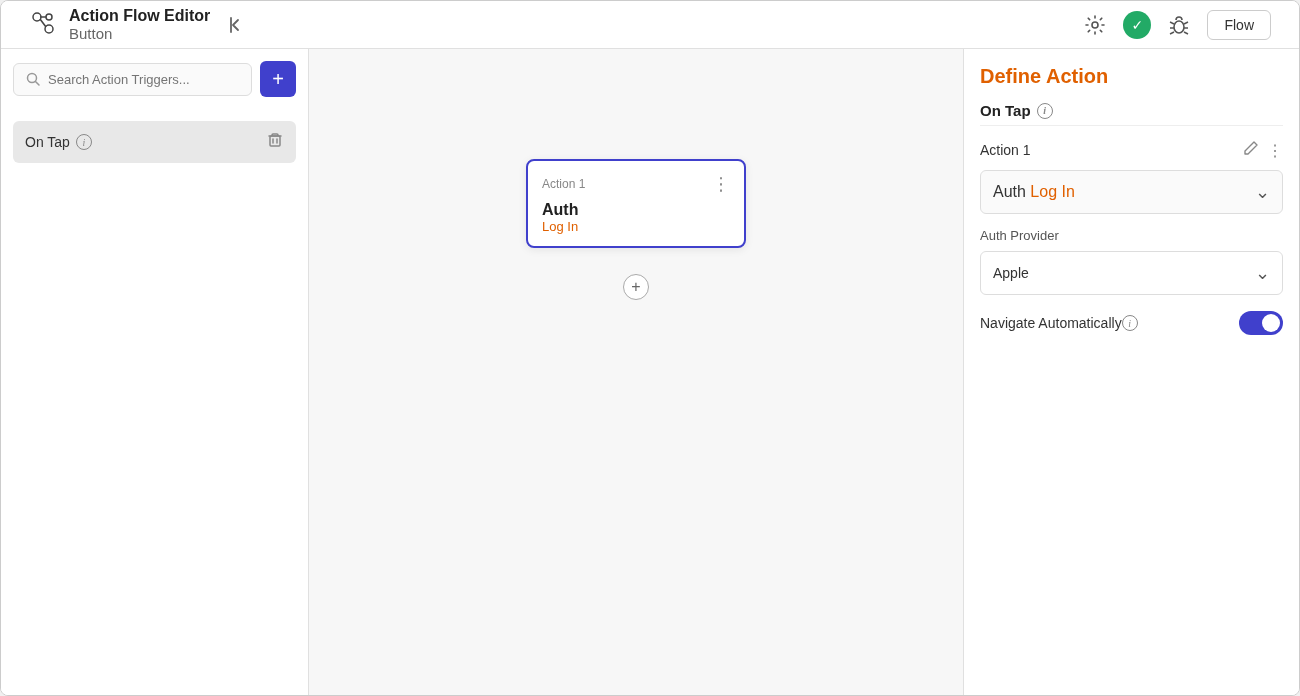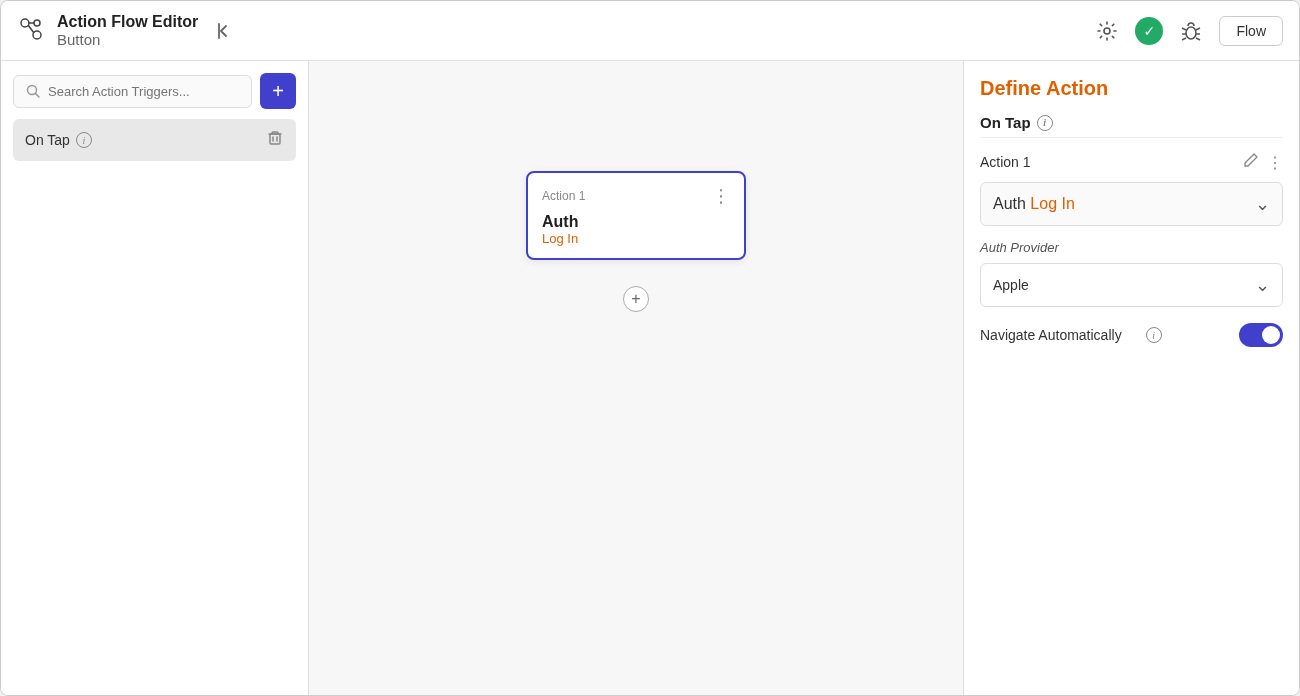--- a/index.html
+++ b/index.html
@@ -1,35 +1,35 @@
 <!DOCTYPE html>
 <html><head>
   <meta charset="utf-8">
   <style>
     * { box-sizing: border-box; margin: 0; padding: 0; }
     body { font-family: -apple-system, BlinkMacSystemFont, 'Segoe UI', sans-serif; background: #f0f0f0; width: 1300px; height: 696px; overflow: hidden; }
 
     .app-container { display: flex; flex-direction: column; width: 1300px; height: 696px; background: #fff; border: 1px solid #ccc; border-radius: 8px; overflow: hidden; }
 
     
-    .header { display: flex; align-items: center; justify-content: space-between; padding: 0 16px; height: 60px; background: #fff; border-bottom: 1px solid #e0e0e0; flex-shrink: 0; }
+    .header { display: flex; align-items: center; justify-content: space-between; padding: 0 28px; height: 48px; background: #fff; border-bottom: 1px solid #e0e0e0; flex-shrink: 0; }
     .header-left { display: flex; align-items: center; gap: 12px; }
     .header-title-group { display: flex; flex-direction: column; }
     .header-title { font-size: 16px; font-weight: 600; color: #222; }
     .header-subtitle { font-size: 15px; color: #666; }
     .collapse-btn { width: 28px; height: 28px; display: flex; align-items: center; justify-content: center; cursor: pointer; color: #666; }
     .header-right { display: flex; align-items: center; gap: 12px; }
     .header-action-icon { width: 32px; height: 32px; display: flex; align-items: center; justify-content: center; cursor: pointer; color: #555; }
     .close-btn { background: none; border: 1px solid #ccc; border-radius: 6px; padding: 6px 16px; font-size: 14px; cursor: pointer; color: #333; }
 
     
     .main-content { display: flex; flex: 1; overflow: hidden; }
 
     
-    .sidebar { width: 308px; background: #fff; border-right: 1px solid #e0e0e0; display: flex; flex-direction: column; flex-shrink: 0; padding: 12px; gap: 10px; }
+    .sidebar { width: 308px; background: #fff; border-right: 1px solid #e0e0e0; display: flex; flex-direction: column; flex-shrink: 0; padding: 12px; gap: 24px; }
     .search-box { display: flex; align-items: center; gap: 8px; border: 1px solid #ddd; border-radius: 6px; padding: 8px 12px; background: #fafafa; }
     .search-box input { border: none; background: none; outline: none; font-size: 13px; color: #555; flex: 1; }
     .add-btn { width: 36px; height: 36px; background: #4040cc; border: none; border-radius: 6px; color: #fff; font-size: 20px; cursor: pointer; display: flex; align-items: center; justify-content: center; flex-shrink: 0; }
     .trigger-row { display: flex; align-items: center; justify-content: space-between; background: #e8e8e8; border-radius: 6px; padding: 10px 12px; cursor: pointer; }
     .trigger-row-left { display: flex; align-items: center; gap: 6px; font-size: 14px; color: #333; font-weight: 500; }
     .info-icon { width: 16px; height: 16px; border: 1.5px solid #888; border-radius: 50%; display: flex; align-items: center; justify-content: center; font-size: 10px; color: #888; font-style: italic; font-family: serif; }
 
     
     .canvas { flex: 1; background: #f7f7f7; position: relative; overflow: hidden; }
     .action-card { position: absolute; top: 110px; left: 50%; transform: translateX(-50%); width: 220px; background: #fff; border: 2px solid #4040cc; border-radius: 8px; padding: 12px 14px; box-shadow: 0 2px 8px rgba(0,0,0,0.08); }
@@ -47,26 +47,26 @@
     .panel-action-row { display: flex; align-items: center; justify-content: space-between; margin-bottom: 10px; }
     .panel-action-label { font-size: 14px; color: #333; }
     .panel-action-icons { display: flex; align-items: center; gap: 8px; }
     .panel-action-icon { color: #888; cursor: pointer; font-size: 16px; }
 
     .dropdown-box { display: flex; align-items: center; justify-content: space-between; border: 1px solid #ddd; border-radius: 6px; padding: 10px 12px; background: #fafafa; margin-bottom: 14px; cursor: pointer; }
     .dropdown-box-text { font-size: 16px; color: #333; }
     .dropdown-box-text .orange { color: #e06000; }
     .dropdown-arrow { color: #555; font-size: 18px; }
 
-    .auth-provider-label { font-size: 13px; color: #555; margin-bottom: 8px; font-style: italic; }
+    .auth-provider-label { font-size: 13px; color: #555; margin-bottom: 8px; }
     .auth-provider-select { display: flex; align-items: center; justify-content: space-between; border: 1px solid #ddd; border-radius: 6px; padding: 10px 12px; background: #fff; margin-bottom: 16px; cursor: pointer; }
     .auth-provider-text { font-size: 14px; color: #333; }
 
     .navigate-row { display: flex; align-items: center; justify-content: space-between; }
-    .navigate-label-group { display: flex; align-items: center; gap: 24px; }
+    .navigate-label-group { display: flex; align-items: center; gap: 0; }
     .navigate-label { font-size: 14px; color: #333; }
 
     
     .toggle { position: relative; width: 44px; height: 24px; cursor: pointer; }
     .toggle input { opacity: 0; width: 0; height: 0; }
     .toggle-slider { position: absolute; inset: 0; background: #4040cc; border-radius: 12px; transition: 0.2s; }
     .toggle-slider::before { content: ''; position: absolute; height: 18px; width: 18px; left: 3px; bottom: 3px; background: white; border-radius: 50%; transition: 0.2s; transform: translateX(20px); }
 
     
     .right-panel-divider { height: 1px; background: #eee; margin: 6px 0 14px 0; }

